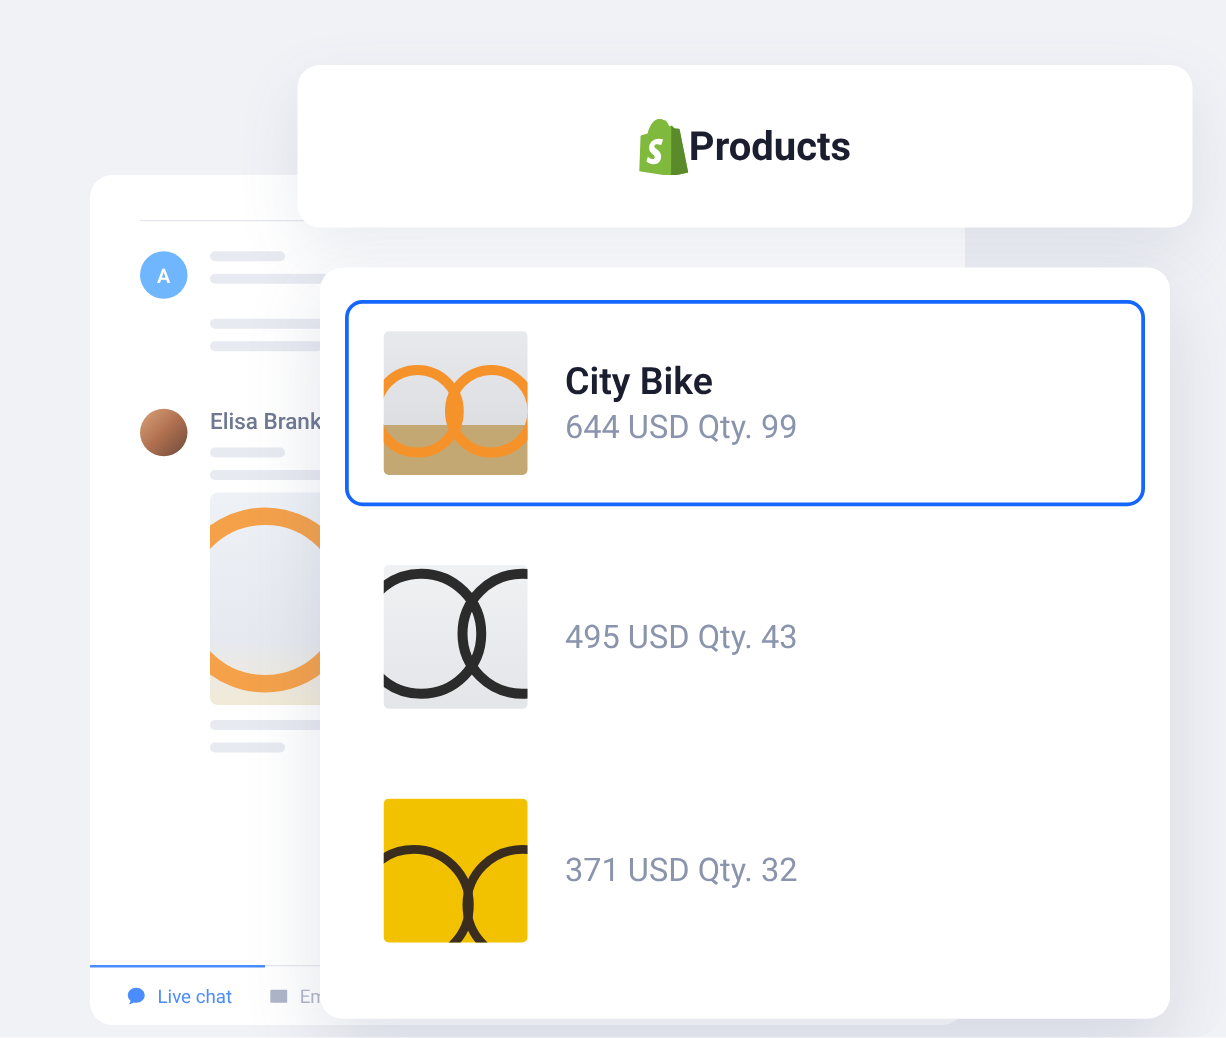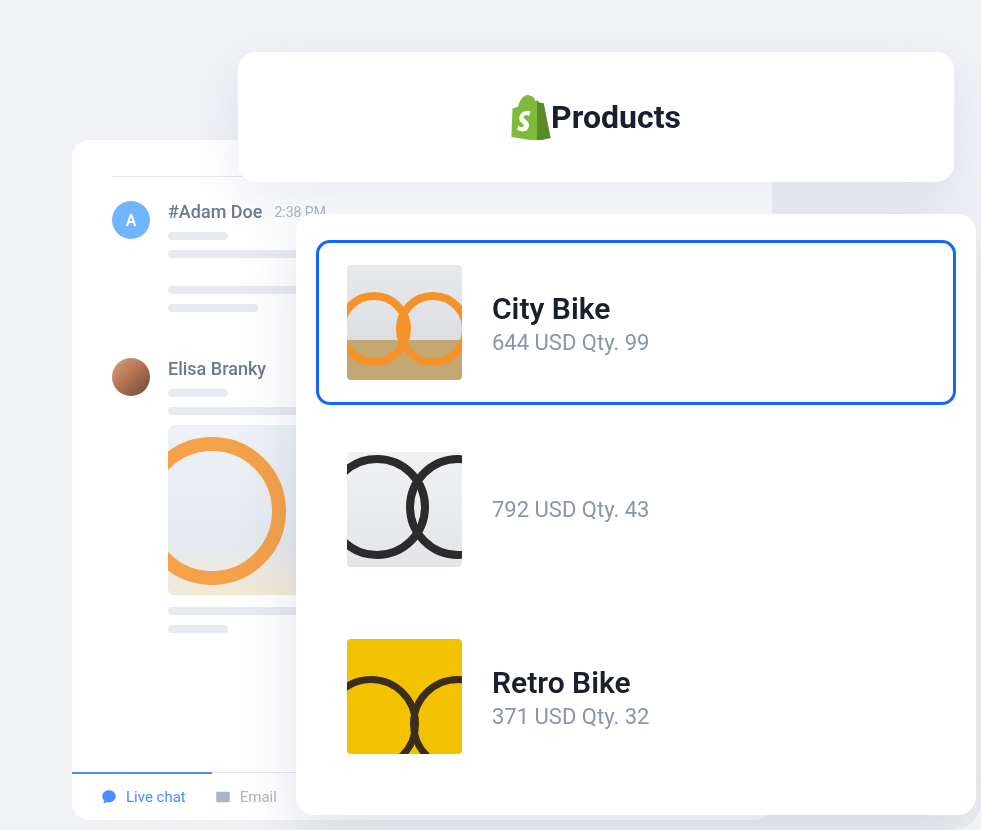--- a/index.html
+++ b/index.html
@@ -149,21 +149,20 @@
     left: 256px;
     top: 214px;
     width: 680px;
     background: #ffffff;
     border-radius: 18px;
     box-shadow: 0 24px 60px rgba(86, 102, 140, 0.18);
     padding: 26px 20px 36px 20px;
     display: flex;
     flex-direction: column;
     gap: 22px;
-    margin-left: 40px;
   }
   .product-item {
     display: flex;
     align-items: center;
     gap: 30px;
     padding: 22px 28px;
     border-radius: 14px;
     border: 3px solid transparent;
   }
   .product-item.selected {
@@ -246,40 +245,36 @@
     border: 7px solid #3a2d1e;
     border-radius: 50%;
   }
   .product-info h2 {
     font-size: 30px;
     font-weight: 600;
     color: #1a1e2e;
     margin-bottom: 4px;
   }
   .product-meta {
-    font-size: 22px;
+    font-size: 26px;
     color: #8b94ad;
     font-weight: 400;
   }
 </style>
 </head>
 <body>
 
 <div class="chat-panel">
   <div class="chat-divider"></div>
 
   <div class="msg-row">
     <div class="avatar avatar-a">
       <span>A</span>
     </div>
     <div class="msg-body">
-      <div class="msg-header">
-        <span class="msg-name">#Adam Doe</span>
-        <span class="msg-time">2:38 PM</span>
-      </div>
       <div class="skel-line skel-w1"></div>
       <div class="skel-line skel-w2"></div>
       <div style="height:18px"></div>
       <div class="skel-line skel-w3"></div>
       <div class="skel-line skel-w4"></div>
     </div>
   </div>
 
   <div class="msg-row">
     <div class="avatar avatar-e"></div>
@@ -334,32 +329,31 @@
         <span>Qty.</span>
         <span>99</span>
       </div>
     </div>
   </div>
 
   <div class="product-item">
     <div class="product-thumb thumb-urban"></div>
     <div class="product-info">
       <div class="product-meta">
-        <span>792</span>
+        <span>495</span>
         <span>USD</span>
         <span>Qty.</span>
         <span>43</span>
       </div>
     </div>
   </div>
 
   <div class="product-item">
     <div class="product-thumb thumb-retro"></div>
     <div class="product-info">
-      <h2>Retro Bike</h2>
       <div class="product-meta">
         <span>371</span>
         <span>USD</span>
         <span>Qty.</span>
         <span>32</span>
       </div>
     </div>
   </div>
 
 </div>

